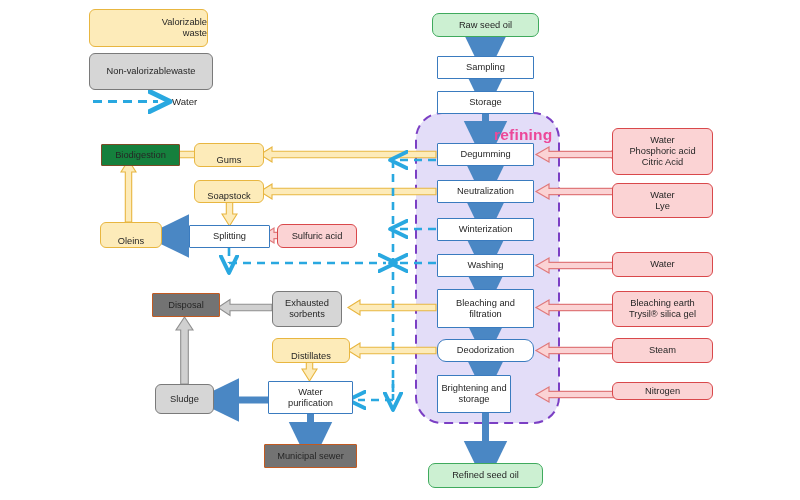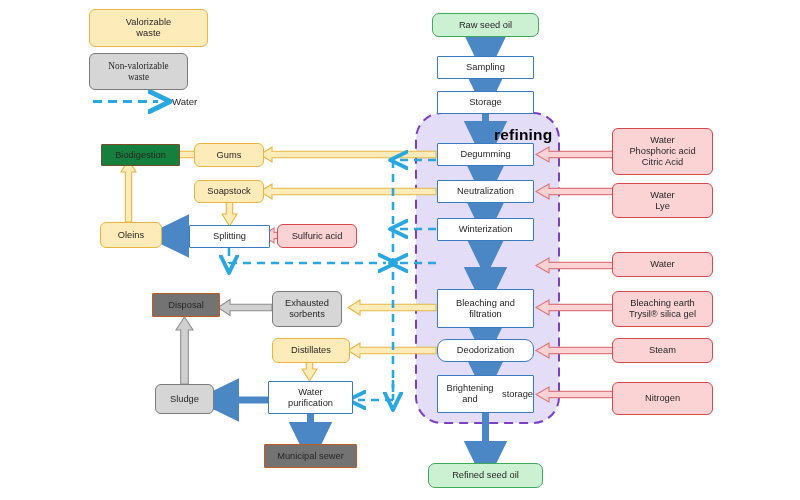--- a/index.html
+++ b/index.html
@@ -6,27 +6,27 @@
   body{width:800px;height:500px;overflow:hidden;
        font-family:"Liberation Sans","DejaVu Sans",sans-serif;}
   #stage{position:relative;width:800px;height:500px;}
   svg.layer{position:absolute;left:0;top:0;width:800px;height:500px;}
   .node{position:absolute;box-sizing:border-box;display:flex;align-items:center;
         justify-content:center;text-align:center;line-height:1.15;color:#262626;
         font-size:9.3px;z-index:5;}
   .n-green{background:#ccf0d2;border:1.3px solid #3faa5d;border-radius:7px;}
   .n-proc{background:#ffffff;border:1.5px solid #3a7bbf;border-radius:1px;}
   .n-pink{background:#fbd3d4;border:1.4px solid #d9484b;border-radius:6px;}
-  .n-yellow{background:#fdebb9;border:1.4px solid #e8b640;border-radius:6px;}
+  .n-yellow{background:#fdebb9;border:1.4px solid #e8b640;border-radius:6px;align-items:flex-end;}
   .n-gray{background:#d6d6d6;border:1.4px solid #7a7a7a;border-radius:6px;}
   .n-tan{background:#15803d;border:1.5px solid #7b4a26;border-radius:1px;margin-left:12px;}
   .n-orange{background:#737373;border:1.4px solid #c25a21;border-radius:1px;}
   .legend-label{position:absolute;font-size:9.6px;color:#262626;z-index:6;}
   .refining-label{position:absolute;left:494px;top:126px;font-size:15.5px;
-        font-weight:bold;color:#000000;z-index:6;letter-spacing:.2px;}
+        font-weight:bold;color:#ec4899;z-index:6;letter-spacing:.2px;}
 </style>
 </head>
 <body>
 
 <div id="stage">
 
   <svg class="layer" viewBox="0 0 800 500">
     <defs>
       <marker id="mBlue" markerWidth="7" markerHeight="7" refX="3.0" refY="3.5" orient="auto" markerUnits="strokeWidth">
         <path d="M0,0.4 L6.4,3.5 L0,6.6 Z" fill="#4a87c4"></path>
@@ -111,21 +111,21 @@
 
       <line x1="393" y1="380" x2="393" y2="400" marker-end="url(#mWater)"></line>
       <line x1="393" y1="400" x2="358" y2="400" marker-end="url(#mWater)"></line>
     </g>
   </svg>
 
   <div class="node n-yellow" style="left:89px;top:9px;width:119px;height:38px;flex-direction:column;">
     <span>Valorizable</span>
     <span>waste</span>
   </div>
-  <div class="node n-gray" style="left:89px;top:53px;width:99px;height:37px;flex-direction:column;font-family:Liberation Serif, serif;">
+  <div class="node n-gray" style="left:89px;top:53px;width:124px;height:37px;flex-direction:row;">
     <span>Non-valorizable</span>
     <span>waste</span>
   </div>
   <span class="legend-label" style="left:172px;top:96px;">Water</span>
   <svg class="layer" viewBox="0 0 800 500" style="pointer-events:none;">
     <line x1="93" y1="101.5" x2="158" y2="101.5" stroke="#29a8e0" stroke-width="3.2" stroke-dasharray="9,6" marker-end="url(#mWater)"></line>
   </svg>
 
   <div class="node n-green" style="left:432px;top:13px;width:107px;height:24px;">
     <span>Raw seed oil</span>
@@ -141,28 +141,31 @@
 
   <div class="node n-proc" style="left:437px;top:143px;width:97px;height:23px;">
     <span>Degumming</span>
   </div>
   <div class="node n-proc" style="left:437px;top:180px;width:97px;height:23px;">
     <span>Neutralization</span>
   </div>
   <div class="node n-proc" style="left:437px;top:218px;width:97px;height:23px;">
     <span>Winterization</span>
   </div>
+  <div class="node n-proc" style="left:437px;top:254px;width:97px;height:23px;">
+    <span>Washing</span>
+  </div>
   <div class="node n-proc" style="left:437px;top:289px;width:97px;height:39px;flex-direction:column;">
     <span>Bleaching and</span>
     <span>filtration</span>
   </div>
   <div class="node n-proc" style="left:437px;top:339px;width:97px;height:23px;border-radius:9px;">
     <span>Deodorization</span>
   </div>
-  <div class="node n-proc" style="left:437px;top:375px;width:97px;height:38px;flex-direction:row;">
+  <div class="node n-proc" style="left:437px;top:375px;width:74px;height:38px;flex-direction:column;">
     <span>Brightening and</span>
     <span>storage</span>
   </div>
   <div class="node n-green" style="left:428px;top:463px;width:115px;height:25px;">
     <span>Refined seed oil</span>
   </div>
 
   <div class="node n-pink" style="left:612px;top:128px;width:101px;height:47px;flex-direction:column;">
     <span>Water</span>
     <span>Phosphoric acid</span>
@@ -175,21 +178,21 @@
   <div class="node n-pink" style="left:612px;top:252px;width:101px;height:25px;">
     <span>Water</span>
   </div>
   <div class="node n-pink" style="left:612px;top:291px;width:101px;height:36px;flex-direction:column;">
     <span>Bleaching earth</span>
     <span>Trysil® silica gel</span>
   </div>
   <div class="node n-pink" style="left:612px;top:338px;width:101px;height:25px;">
     <span>Steam</span>
   </div>
-  <div class="node n-pink" style="left:612px;top:382px;width:101px;height:33px;">
+  <div class="node n-pink" style="left:612px;top:382px;width:101px;height:18px;">
     <span>Nitrogen</span>
   </div>
   <div class="node n-pink" style="left:277px;top:224px;width:80px;height:24px;">
     <span>Sulfuric acid</span>
   </div>
 
   <div class="node n-yellow" style="left:194px;top:143px;width:70px;height:24px;">
     <span>Gums</span>
   </div>
   <div class="node n-yellow" style="left:194px;top:180px;width:70px;height:23px;">

